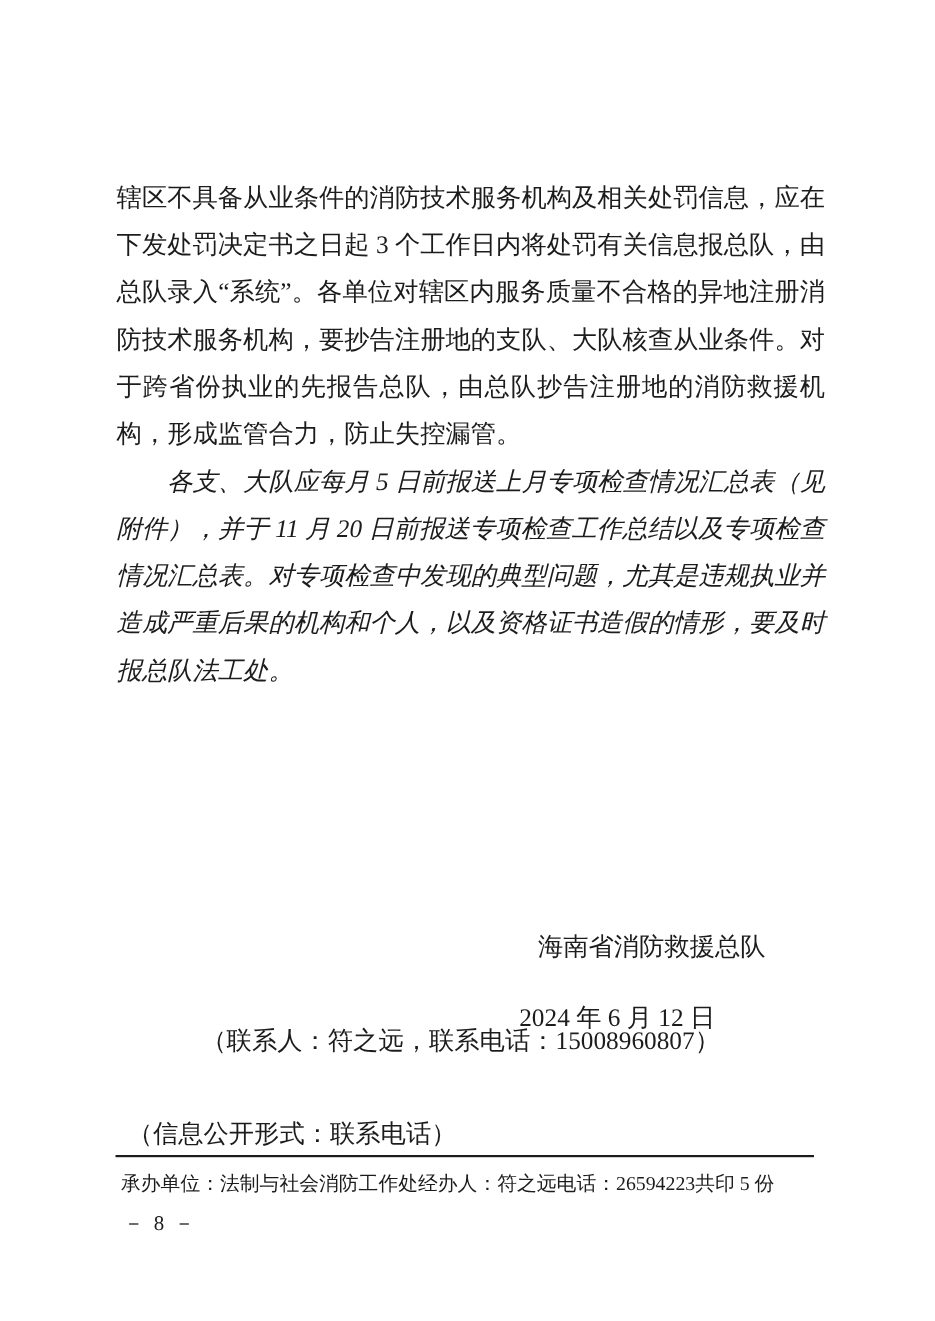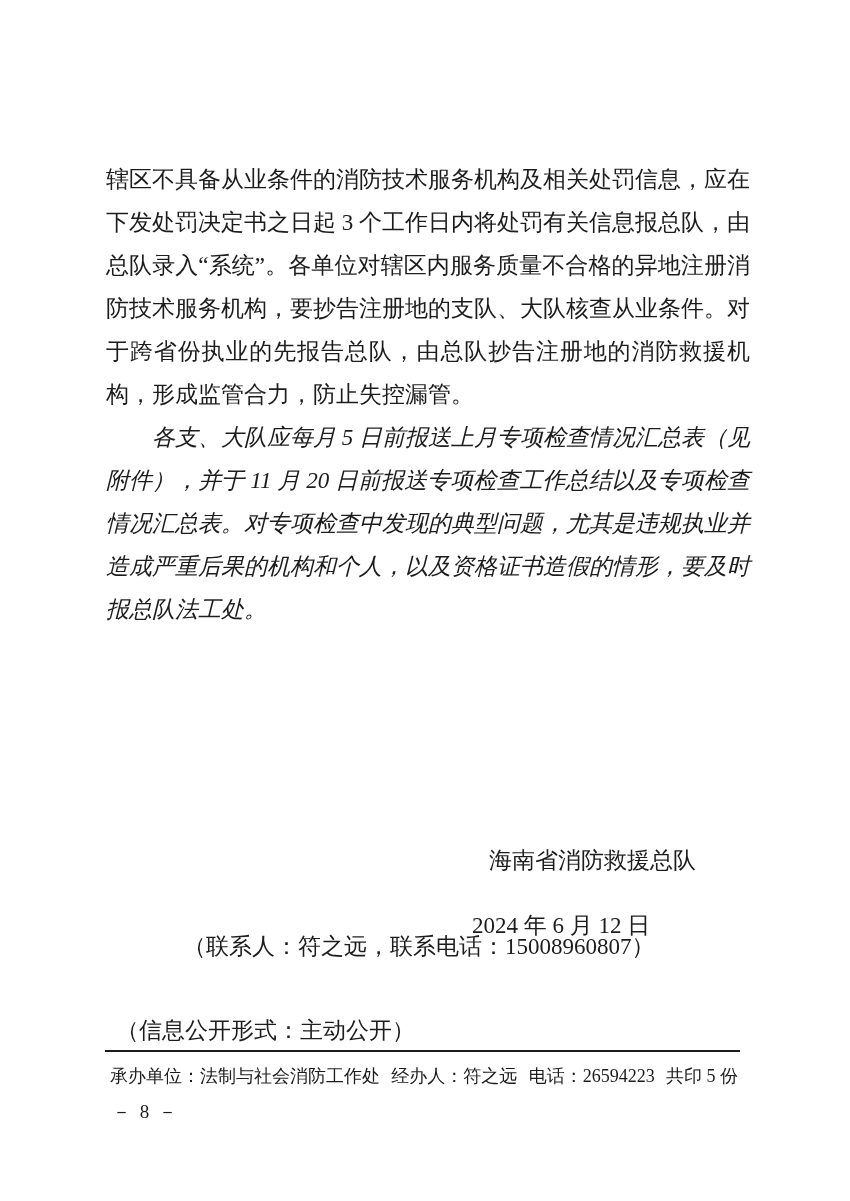--- a/index.html
+++ b/index.html
@@ -37,21 +37,21 @@
     position: absolute;
     left: 105px; top: 1050px;
     width: 635px; height: 2px;
     background: #1c1c1c;
   }
   .footer-meta {
     position: absolute;
     left: 110px; top: 1064px;
     width: 628px;
     display: flex;
-    justify-content: space-between;
+    justify-content: flex-start;
     font-size: 18px;
     white-space: nowrap;
   }
   .page-number {
     position: absolute;
     left: 112px; top: 1099px;
     font-size: 19px;
     letter-spacing: 2px;
     white-space: nowrap;
   }
@@ -65,21 +65,21 @@
     <p class="para1">辖区不具备从业条件的消防技术服务机构及相关处罚信息，应在下发处罚决定书之日起 3 个工作日内将处罚有关信息报总队，由总队录入“系统”。各单位对辖区内服务质量不合格的异地注册消防技术服务机构，要抄告注册地的支队、大队核查从业条件。对于跨省份执业的先报告总队，由总队抄告注册地的消防救援机构，形成监管合力，防止失控漏管。</p>
     <p class="para2">各支、大队应每月 5 日前报送上月专项检查情况汇总表（见附件），并于 11 月 20 日前报送专项检查工作总结以及专项检查情况汇总表。对专项检查中发现的典型问题，尤其是违规执业并造成严重后果的机构和个人，以及资格证书造假的情形，要及时报总队法工处。</p>
   </div>
 
   <div class="sign-issuer">海南省消防救援总队</div>
 
   <div class="sign-date">2024 年 6 月 12 日</div>
 
   <div class="sign-contact">（联系人：符之远，联系电话：15008960807）</div>
 
-  <div class="disclosure">（信息公开形式：主动公开）</div>
+  <div class="disclosure">（信息公开形式：联系电话）</div>
 
   <div class="rule"></div>
 
   <div class="footer-meta">
     <span><span>承办单位：</span><span>法制与社会消防工作处</span></span>
     <span><span>经办人：</span><span>符之远</span></span>
     <span><span>电话：</span><span>26594223</span></span>
     <span>共印 5 份</span>
   </div>
 

